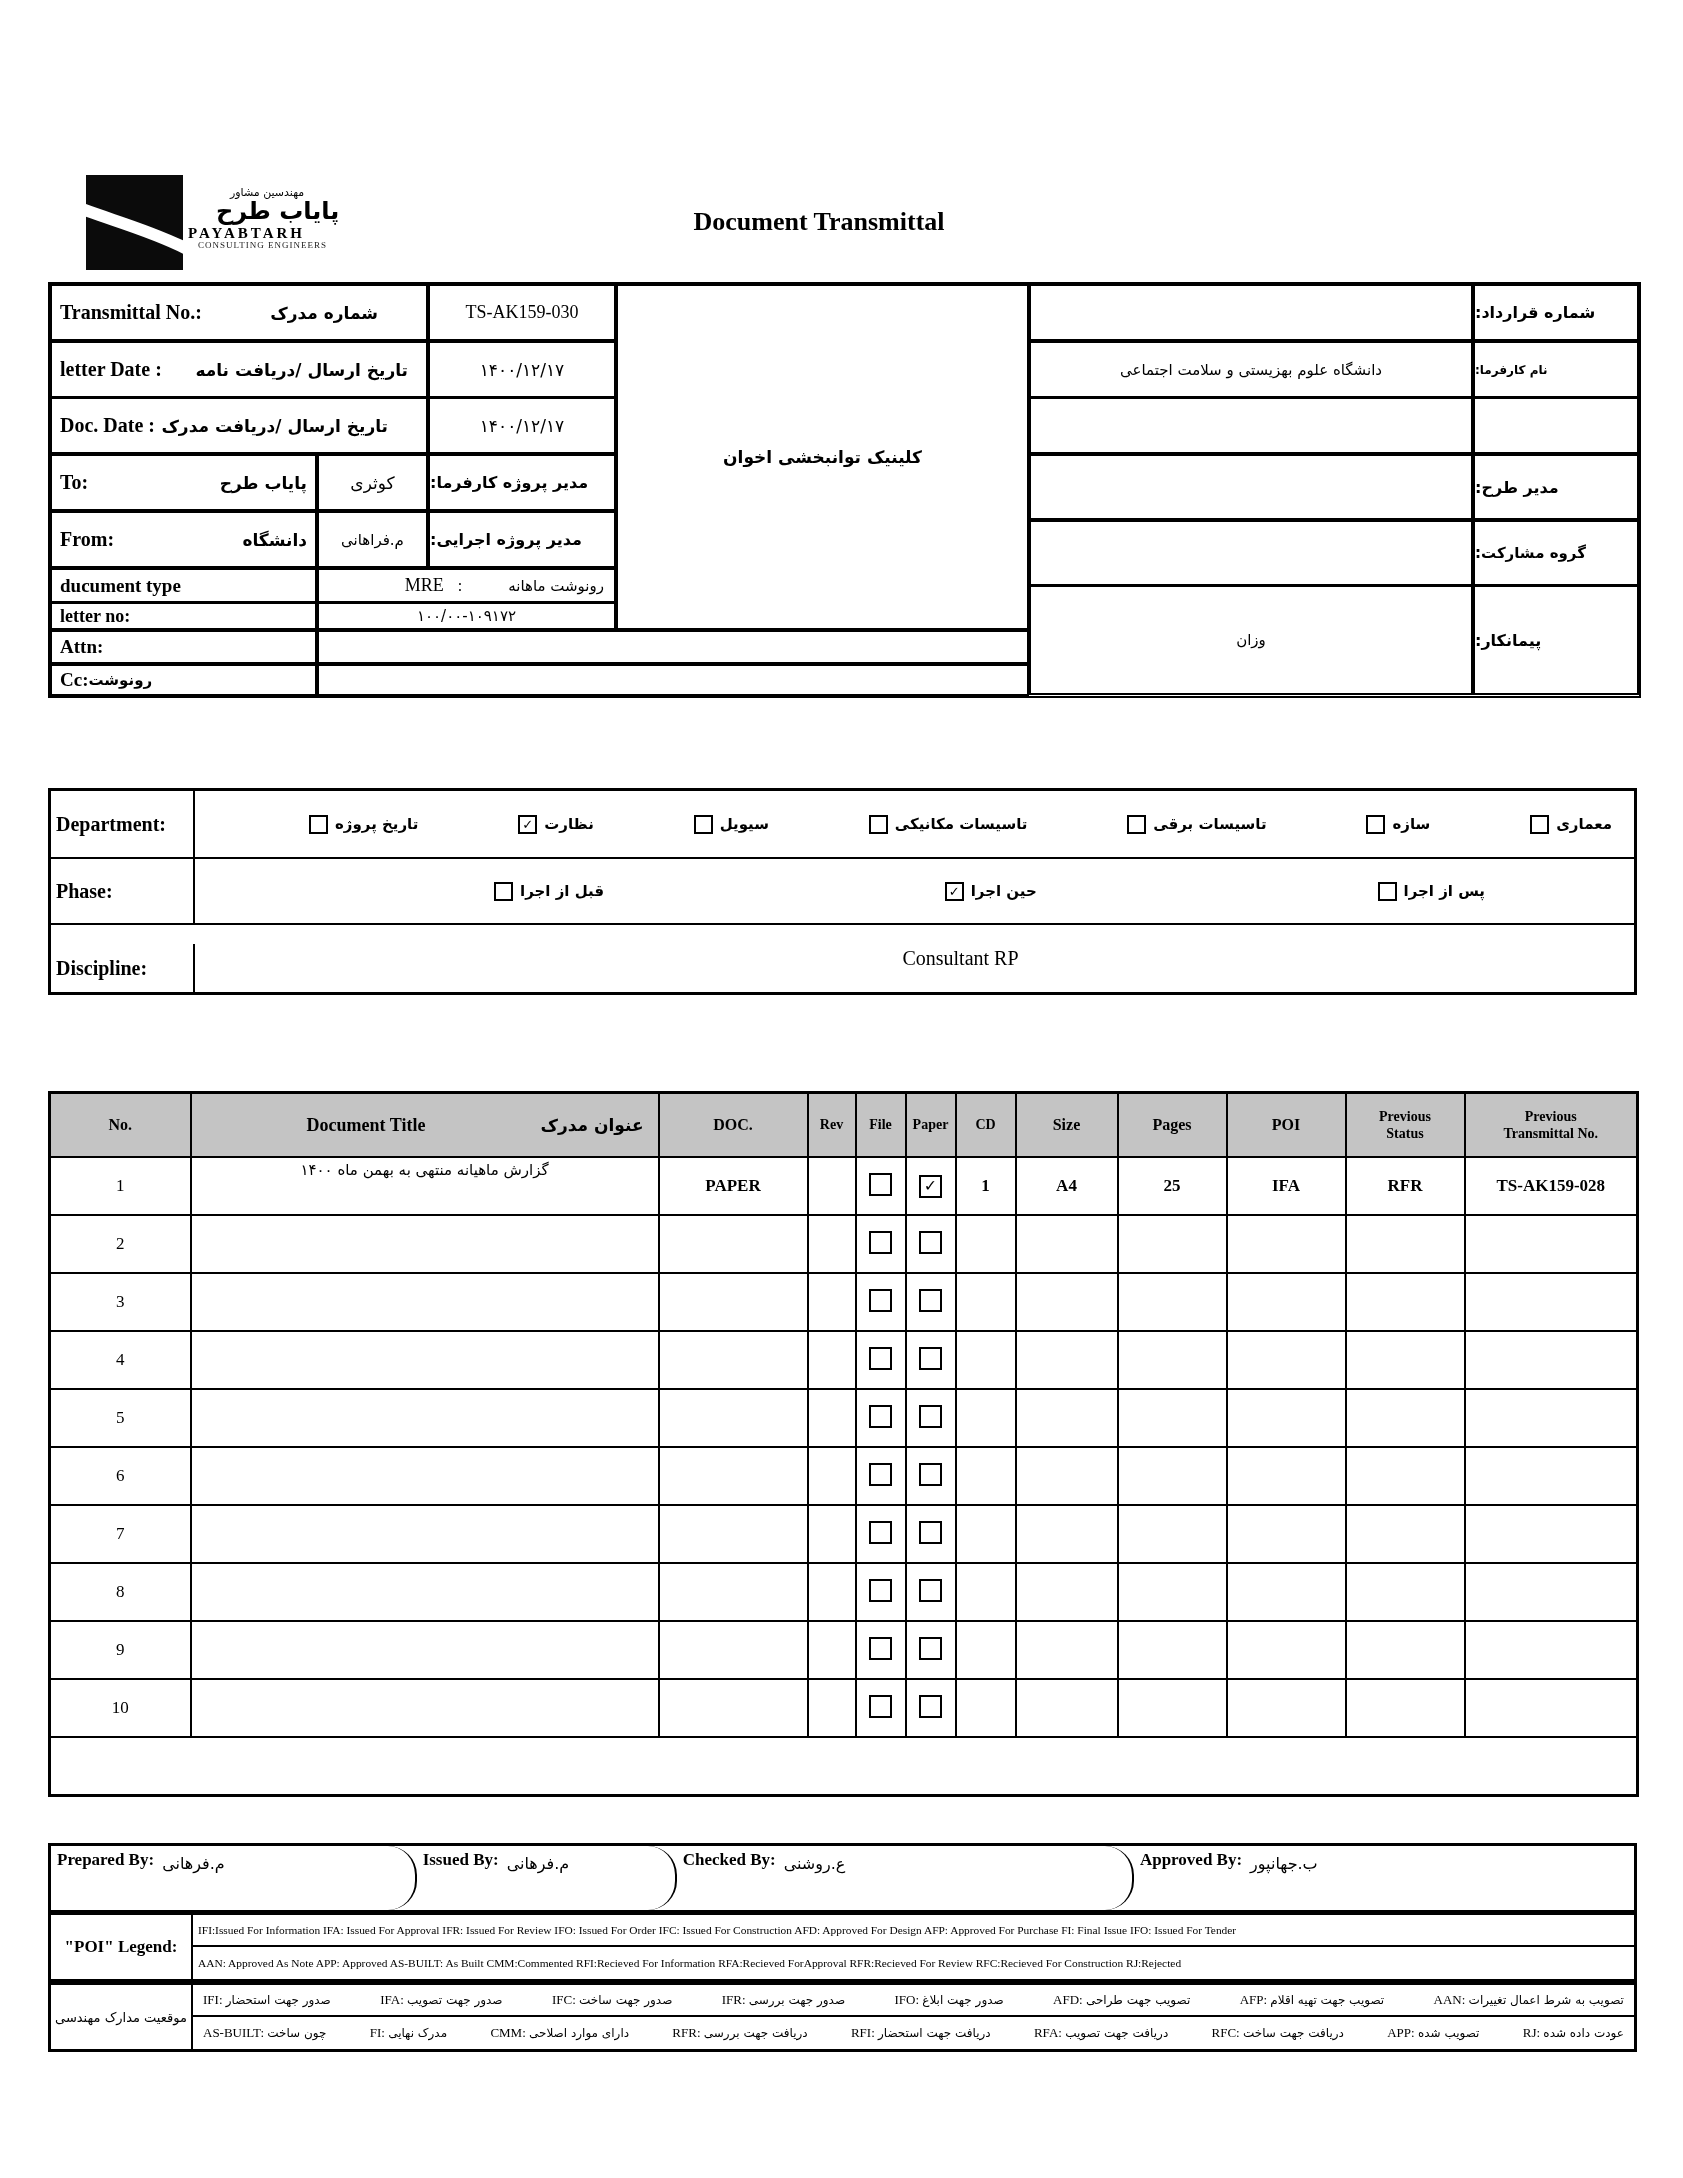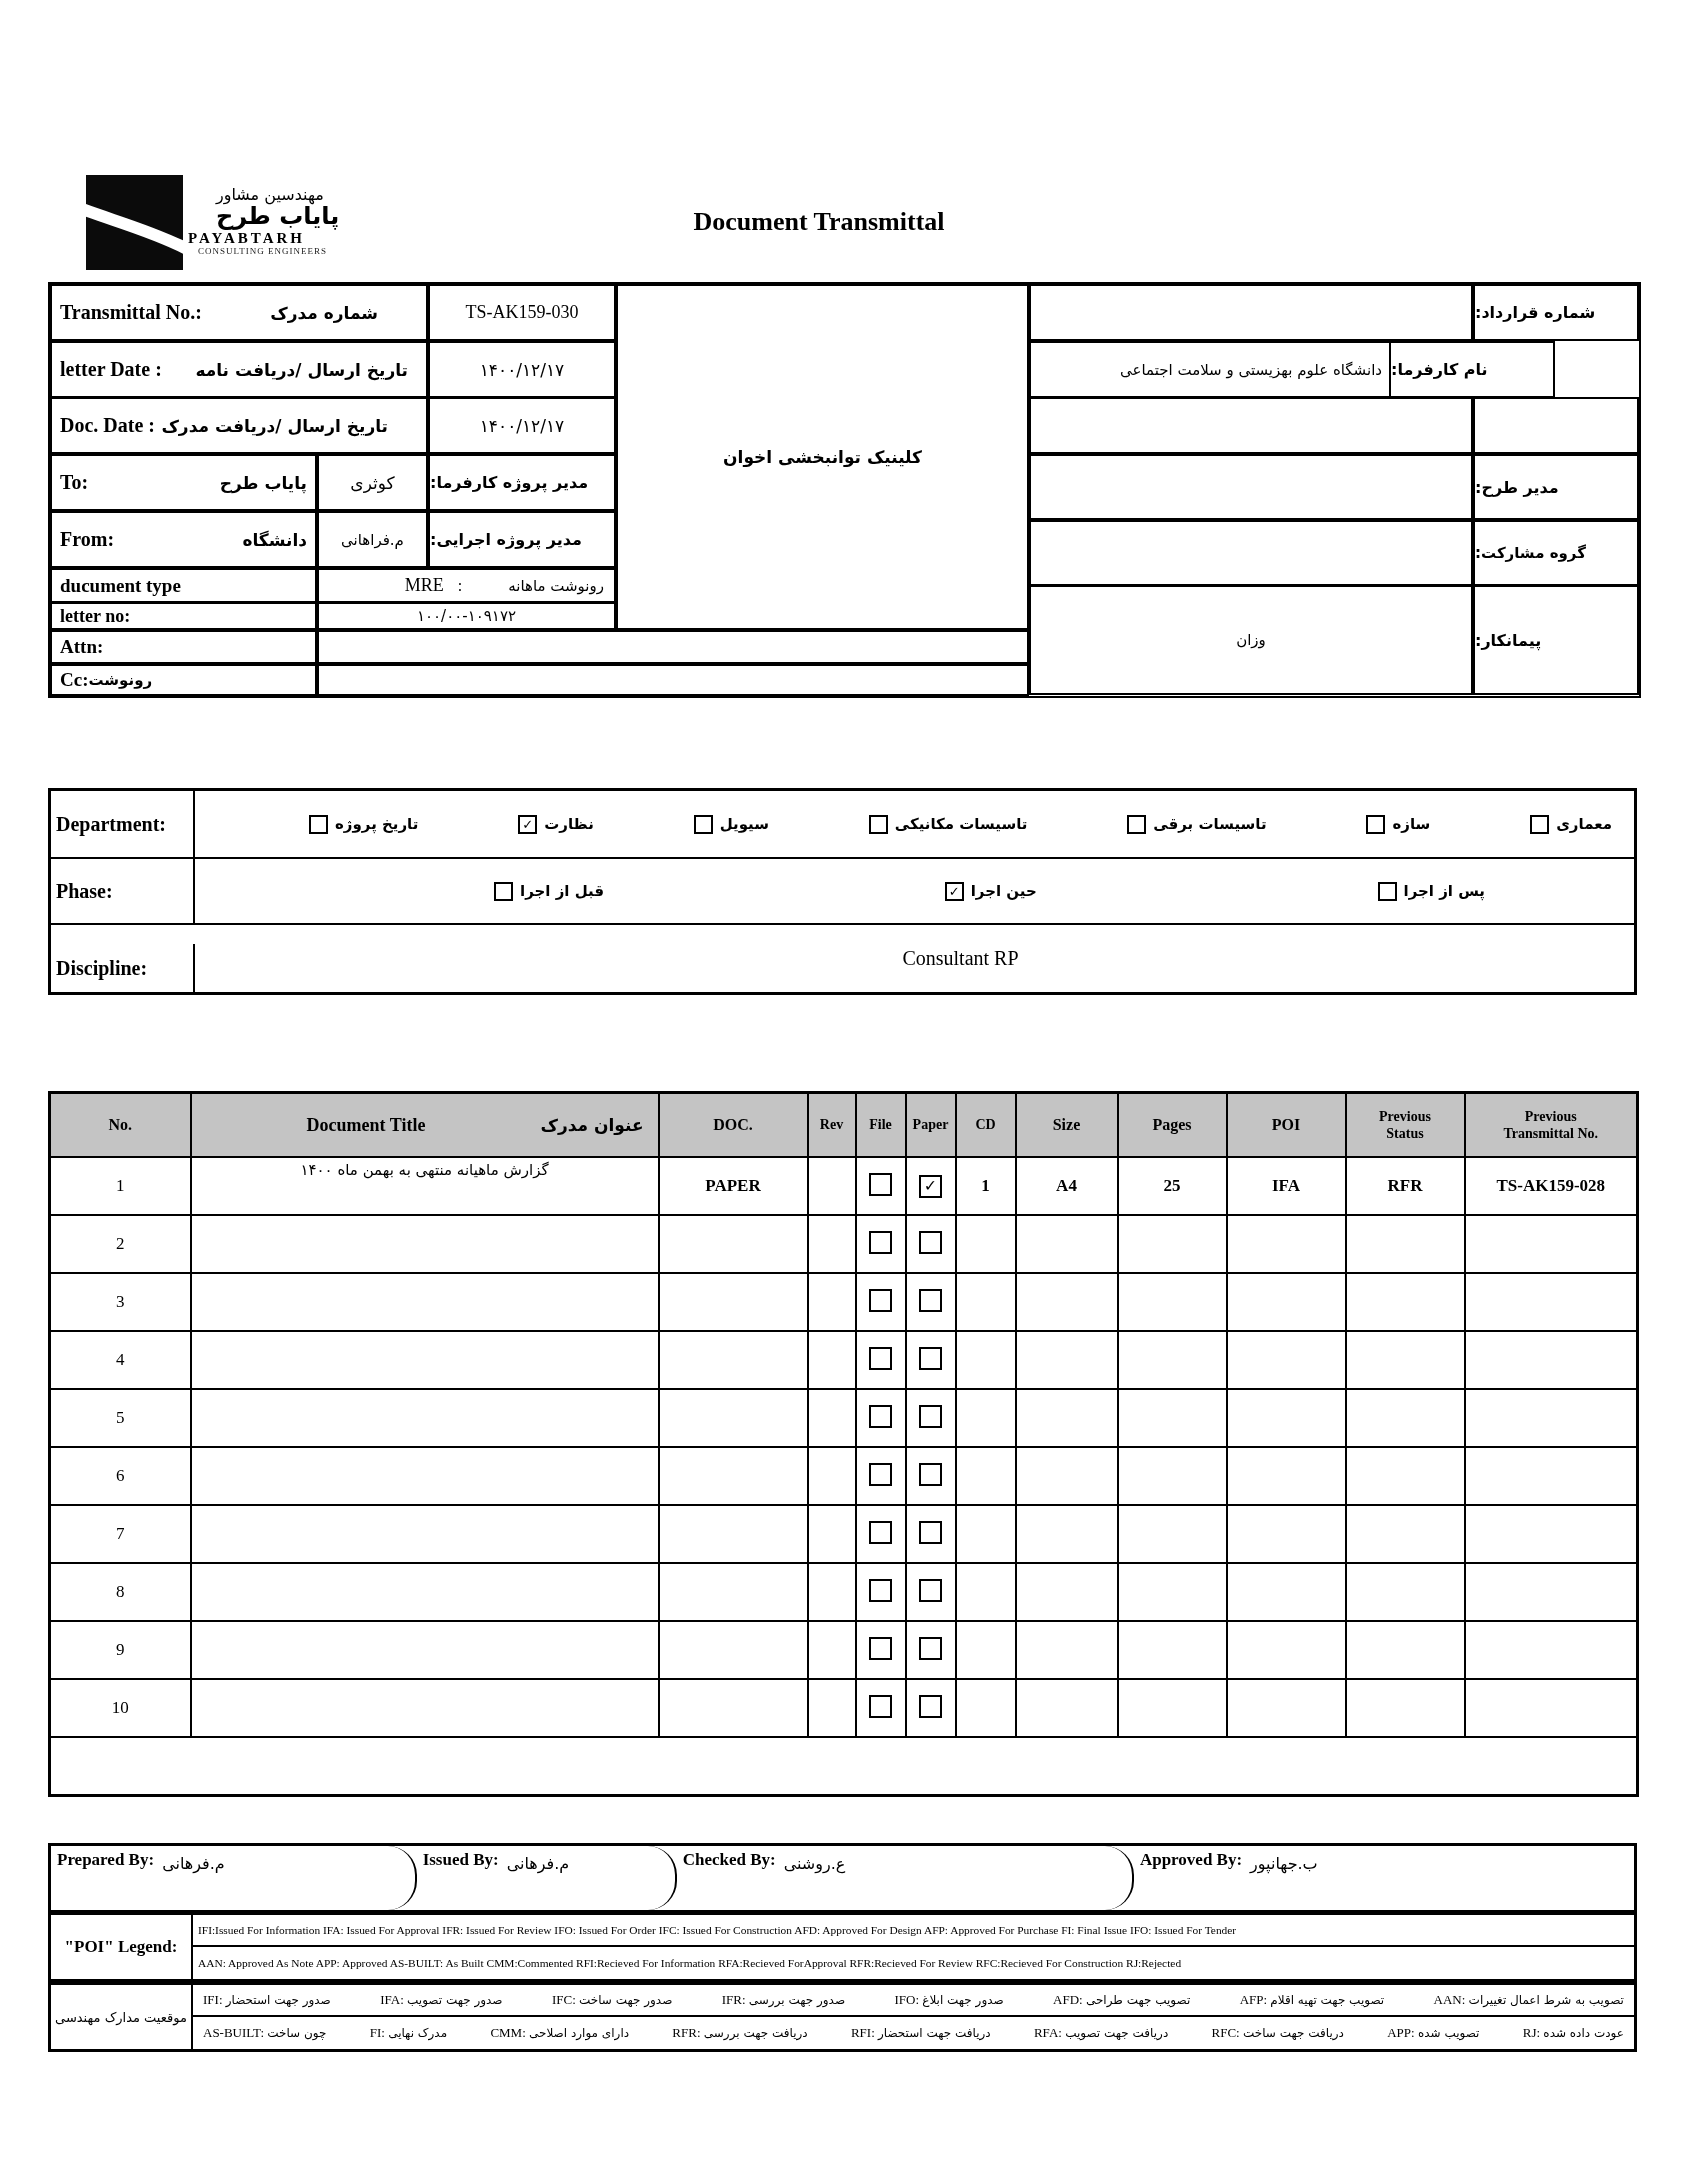--- a/index.html
+++ b/index.html
@@ -5,21 +5,21 @@
   html,body{margin:0;padding:0;background:#fff;}
   .page{position:relative;width:1684px;height:2178px;background:#fff;color:#000;
         font-family:"Liberation Serif",serif;}
   .en{font-family:"Liberation Serif",serif;}
   .fa{font-family:"DejaVu Sans",sans-serif;}
   .b{font-weight:bold;}
 
   
   .logo{position:absolute;left:86px;top:175px;display:flex;align-items:flex-start;}
   .logo-text{margin-left:5px;display:flex;flex-direction:column;align-items:flex-start;line-height:1.05;}
-  .logo-fa-small{font-size:16px;margin-left:28px;margin-top:12px;}
+  .logo-fa-small{font-size:11px;margin-left:42px;margin-top:12px;}
   .logo-fa-big{font-size:24px;font-weight:bold;margin-left:28px;}
   .logo-en{font-size:15px;font-weight:bold;letter-spacing:3px;margin-top:2px;}
   .logo-en-sub{font-size:9px;letter-spacing:1px;margin-left:10px;color:#222;}
 
   .doc-title{position:absolute;left:570px;top:207px;width:498px;text-align:center;
              font-size:26px;font-weight:bold;}
 
   
   .hdr{position:absolute;left:48px;top:282px;width:1589px;height:412px;border:2px solid #000;}
   .cell{position:absolute;border:2px solid #000;box-sizing:border-box;display:flex;
@@ -169,21 +169,21 @@
       <span class="fa lbl-fa" style="font-size:15px">رونوشت</span>
     </div>
     <div class="cell" style="left:267px;top:380px;width:712px;height:32px"></div>
 
     <div class="cell ctr fa b" style="left:566px;top:0;width:413px;height:346px;font-size:17px">کلینیک توانبخشی اخوان</div>
 
     <div class="cell" style="left:979px;top:0;width:444px;height:57px"></div>
     <div class="cell rt fa lbl-fa" style="left:1423px;top:0;width:166px;height:57px;font-size:16px" dir="rtl">شماره قرارداد:</div>
 
     <div class="cell ctr fa" style="left:979px;top:57px;width:444px;height:57px;font-size:15px">دانشگاه علوم بهزیستی و سلامت اجتماعی</div>
-    <div class="cell rt fa lbl-fa" style="left:1339px;top:57px;width:166px;height:57px;font-size:16px" dir="rtl">نام کارفرما:</div>
+    <div class="cell rt fa lbl-fa" style="left:1423px;top:57px;width:166px;height:57px;font-size:12px" dir="rtl">نام کارفرما:</div>
 
     <div class="cell" style="left:979px;top:113px;width:444px;height:57px"></div>
     <div class="cell" style="left:1423px;top:113px;width:166px;height:57px"></div>
 
     <div class="cell" style="left:979px;top:170px;width:444px;height:66px"></div>
     <div class="cell rt fa lbl-fa" style="left:1423px;top:170px;width:166px;height:66px;font-size:16px" dir="rtl">مدیر طرح:</div>
 
     <div class="cell" style="left:979px;top:236px;width:444px;height:66px"></div>
     <div class="cell rt fa lbl-fa" style="left:1423px;top:236px;width:166px;height:66px;font-size:15px" dir="rtl">گروه مشارکت:</div>
 

